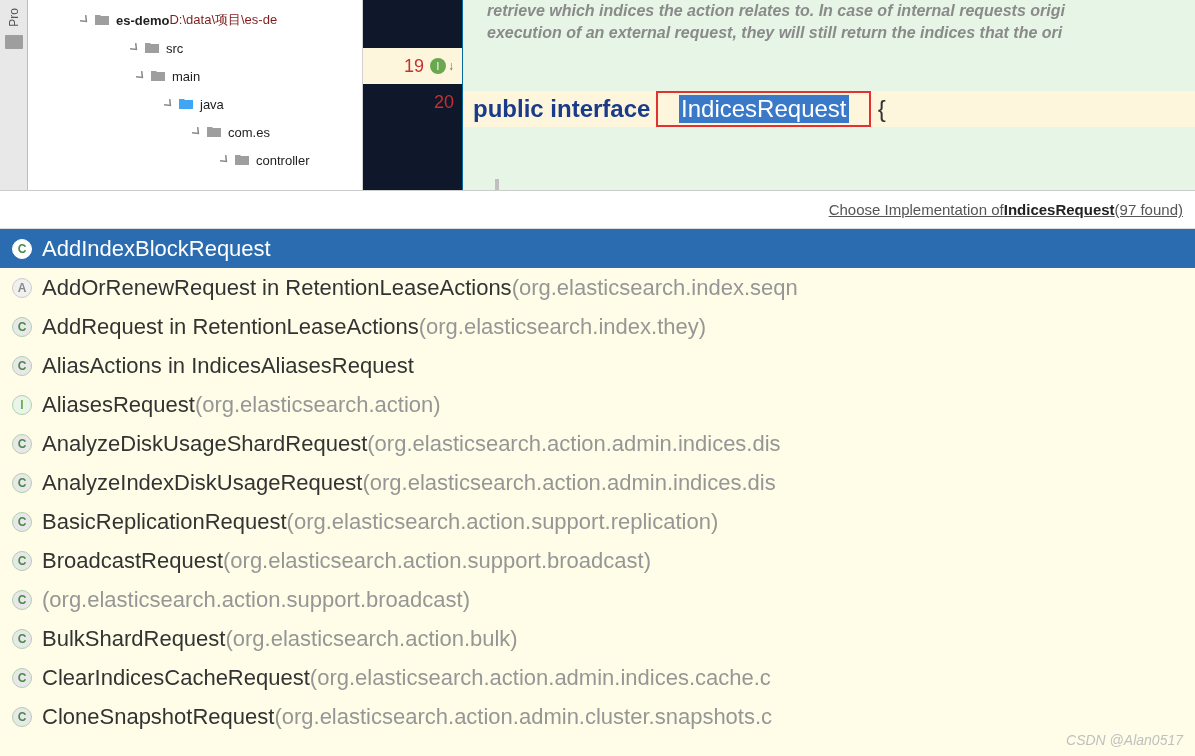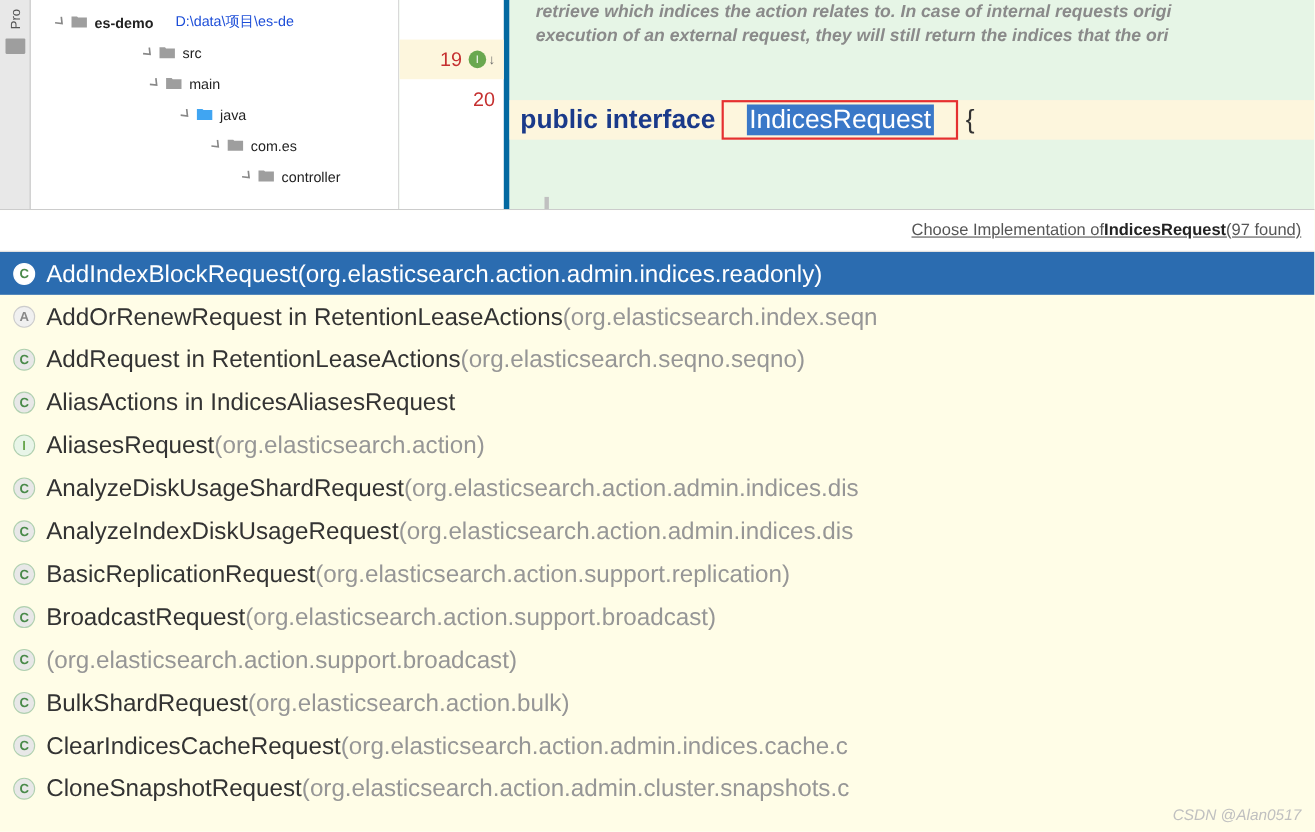--- a/index.html
+++ b/index.html
@@ -12,24 +12,24 @@
 
 .project-tree { width: 335px; border-right: 1px solid #d0d0d0; background: #fff; overflow: hidden; padding-top: 6px; }
 .tree-row { display: flex; align-items: center; height: 28px; white-space: nowrap; cursor: pointer; }
 .chevron { width: 14px; height: 14px; display: inline-flex; align-items: center; justify-content: center; color: #888; margin-right: 2px; }
 .chevron svg { width: 10px; height: 10px; }
 .folder-icon { width: 16px; height: 16px; margin-right: 6px; display: inline-flex; align-items: center; justify-content: center; }
 .folder-icon.gray svg path { fill: #9e9e9e; }
 .folder-icon.blue svg path { fill: #40a5f2; }
 .tree-label { font-weight: 600; color: #222; font-size: 13px; }
 .tree-label.normal { font-weight: 400; }
-.tree-path { color: #1d4ed8; font-size: 13px; margin-left: 20px; }
+.tree-path { color: #7f1d1d; font-size: 13px; margin-left: 0; }
 
 .editor-area { flex: 1; display: flex; background: #e6f5e6; position: relative; overflow: hidden; }
-.gutter { width: 100px; background: #ffffff; border-right: 5px solid #0369a1; padding-top: 36px; }
+.gutter { width: 100px; background: #0f172a; border-right: 1px solid #0369a1; padding-top: 48px; }
 .gutter-row { height: 36px; display: flex; align-items: center; justify-content: flex-end; padding-right: 8px; font-family: "Consolas", monospace; font-size: 18px; color: #c53030; }
 .gutter-row.current { background: #fdf6dd; }
 .gutter-row .impl-icon { width: 16px; height: 16px; background: #6aa84f; border-radius: 50%; margin-left: 6px; display: inline-flex; align-items: center; justify-content: center; color: #fff; font-size: 10px; }
 .gutter-row .down-arrow { margin-left: 2px; color: #666; font-size: 12px; }
 
 .code-block { flex: 1; font-family: "Consolas", monospace; font-size: 24px; padding-top: 0; overflow: hidden; }
 .code-comment { color: #8a8a8a; font-style: italic; font-size: 16px; padding: 0 24px; line-height: 22px; font-weight: bold; }
 .code-line { height: 36px; display: flex; align-items: center; padding-left: 10px; }
 .code-line.current { background: #fdf6dd; margin-top: 47px; }
 .kw { color: #1a3a8a; font-weight: bold; }
@@ -55,21 +55,21 @@
 </head>
 <body>
 
 <div class="top-area">
   <div class="sidebar-tab">
     <span class="tab-label">Pro</span>
     <span class="tab-icon"></span>
   </div>
 
   <div class="project-tree" id="tree">
-      <div class="tree-row" style="padding-left: 20px; text-align: center;">
+      <div class="tree-row" style="padding-left: 50px; text-align: center;">
         <span class="chevron">
           <svg viewBox="0 0 10 10">
             <path d="M2 1 L7 5 L2 9" fill="none" stroke="#888" stroke-width="1.5" transform="rotate(45 5 5)"></path>
           </svg>
         </span>
         <span class="folder-icon gray">
           <svg viewBox="0 0 16 16">
             <path d="M1 3h5l1 1h8v9H1z"></path>
           </svg>
         </span>
@@ -174,31 +174,30 @@
 <div class="popup">
   <div class="popup-header">
     <span>Choose Implementation of </span>
     <b>IndicesRequest</b>
     <span> (97 found)</span>
   </div>
   <div class="popup-list" id="results">
       <div class="result-row selected">
         <span class="cls-icon">C</span>
         <span>AddIndexBlockRequest </span>
-        <span class="pkg">(org.elasticsearch.action.admin.indices.readonly)</span>
       </div>
       <div class="result-row">
         <span class="cls-icon anon">A</span>
         <span>AddOrRenewRequest in RetentionLeaseActions </span>
         <span class="pkg">(org.elasticsearch.index.seqn</span>
       </div>
       <div class="result-row">
         <span class="cls-icon">C</span>
         <span>AddRequest in RetentionLeaseActions </span>
-        <span class="pkg">(org.elasticsearch.seqno.seqno)</span>
+        <span class="pkg">(org.elasticsearch.index.they)</span>
       </div>
       <div class="result-row">
         <span class="cls-icon">C</span>
         <span>AliasActions in IndicesAliasesRequest </span>
       </div>
       <div class="result-row">
         <span class="cls-icon iface">I</span>
         <span>AliasesRequest </span>
         <span class="pkg">(org.elasticsearch.action)</span>
       </div>

